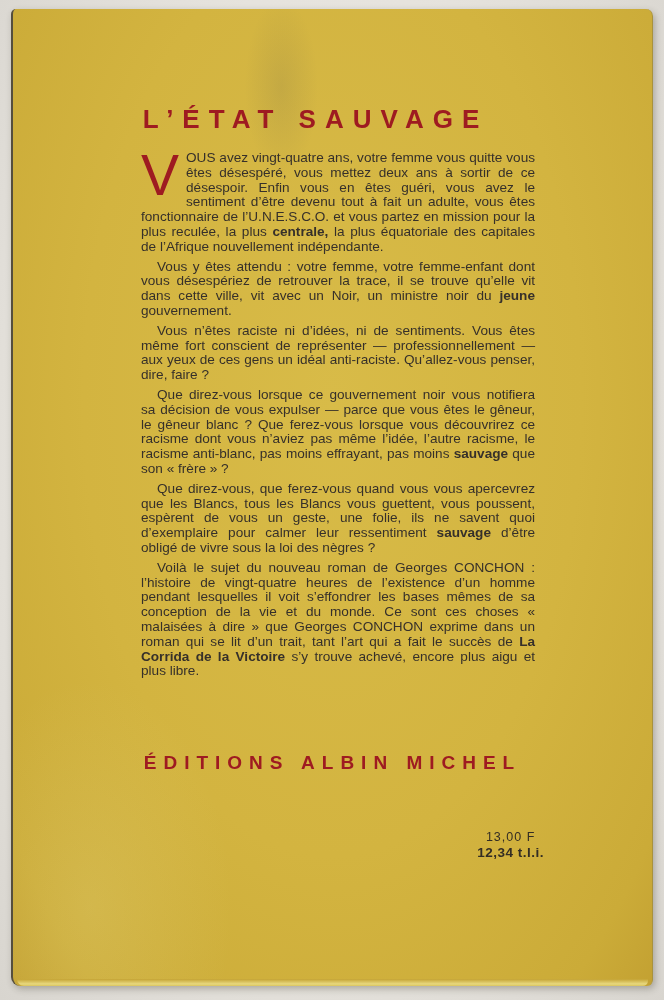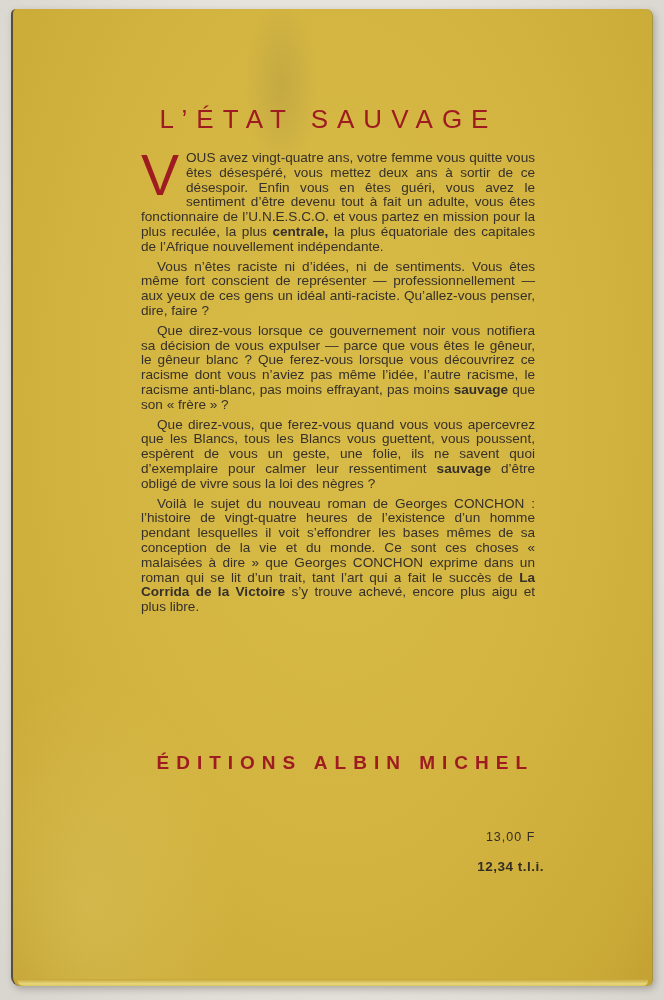--- a/index.html
+++ b/index.html
@@ -18,64 +18,65 @@
     border-right:1px solid #a9923c;
     border-radius:5px 7px 6px 9px;
     box-shadow:2px 3px 7px rgba(50,45,30,.30);
   }
   .book::after{ 
     content:"";position:absolute;left:4px;right:4px;bottom:0;height:7px;
     background:linear-gradient(#c4a334, #e8d87e 70%, #d9c45f);
     border-radius:0 0 6px 8px;
   }
   .page-title{
-    position:absolute;top:95px;left:114px;width:403px;text-align:center;
-    font-size:26px;letter-spacing:9px;font-weight:400;color:#9e1b21;white-space:nowrap;
+    position:absolute;top:95px;left:101px;width:403px;text-align:center;
+    font-size:26px;letter-spacing:9px;font-weight:700;color:#9e1b21;white-space:nowrap;
   }
   .blurb{
     position:absolute;top:142px;left:128px;width:394px;
     color:#36302a;font-size:13.6px;line-height:14.8px;
     text-align:justify;text-justify:inter-word;
   }
   .para{margin:0 0 5px 0;text-indent:16px;}
   .para.first{text-indent:0;}
   .dropcap{
     float:left;color:#9e1b21;font-size:57px;line-height:42px;
     padding:3px 7px 0 0;font-weight:400;
   }
   .b{font-weight:700;}
   .publisher{
-    position:absolute;top:743px;left:118px;width:403px;text-align:right;
+    position:absolute;top:743px;left:118px;width:403px;text-align:center;
     font-size:19px;letter-spacing:7px;font-weight:700;color:#9e1b21;white-space:nowrap;
   }
   .imprint{
     position:absolute;top:828px;left:129px;color:#453e32;
     font-size:8px;letter-spacing:1.5px;line-height:10.5px;font-weight:700;
   }
   .price{
     position:absolute;top:821px;right:108px;text-align:center;color:#332d24;z-index:1;
   }
   .price-main{font-size:12.5px;letter-spacing:1px;}
-  .price-tax{font-size:13.5px;font-weight:700;margin-top:15px;letter-spacing:.5px;}
+  .price-tax{font-size:13.5px;font-weight:700;margin-top:1px;letter-spacing:.5px;}
   .watermark{
     position:absolute;left:292px;top:823px;z-index:5;
     font-size:39px;color:#2b62e6;white-space:nowrap;letter-spacing:0;
   }
 </style>
 </head>
 <body>
 
 <div class="canvas">
 
   <div class="book">
 
     <div class="page-title">L’ÉTAT SAUVAGE</div>
 
     <div class="blurb">
         <p class="para first"><span class="dropcap">V</span><span>OUS avez vingt-quatre ans, votre femme vous quitte vous êtes désespéré, vous mettez deux ans à sortir de ce désespoir. Enfin vous en êtes guéri, vous avez le sentiment d’être devenu tout à fait un adulte, vous êtes fonctionnaire de l’U.N.E.S.C.O. et vous partez en mission pour la plus reculée, la plus </span><span class="b">centrale,</span><span> la plus équatoriale des capitales de l’Afrique nouvellement indépendante.</span></p>
+        <p class="para"><span>Vous y êtes attendu : votre femme, votre femme-enfant dont vous désespériez de retrouver la trace, il se trouve qu’elle vit dans cette ville, vit avec un Noir, un ministre noir du </span><span class="b">jeune</span><span> gouvernement.</span></p>
         <p class="para"><span>Vous n’êtes raciste ni d’idées, ni de sentiments. Vous êtes même fort conscient de représenter — professionnellement — aux yeux de ces gens un idéal anti-raciste. Qu’allez-vous penser, dire, faire ?</span></p>
         <p class="para"><span>Que direz-vous lorsque ce gouvernement noir vous notifiera sa décision de vous expulser — parce que vous êtes le gêneur, le gêneur blanc ? Que ferez-vous lorsque vous découvrirez ce racisme dont vous n’aviez pas même l’idée, l’autre racisme, le racisme anti-blanc, pas moins effrayant, pas moins </span><span class="b">sauvage</span><span> que son « frère » ?</span></p>
         <p class="para"><span>Que direz-vous, que ferez-vous quand vous vous apercevrez que les Blancs, tous les Blancs vous guettent, vous poussent, espèrent de vous un geste, une folie, ils ne savent quoi d’exemplaire pour calmer leur ressentiment </span><span class="b">sauvage</span><span> d’être obligé de vivre sous la loi des nègres ?</span></p>
         <p class="para"><span>Voilà le sujet du nouveau roman de Georges CONCHON : l’histoire de vingt-quatre heures de l’existence d’un homme pendant lesquelles il voit s’effondrer les bases mêmes de sa conception de la vie et du monde. Ce sont ces choses « malaisées à dire » que Georges CONCHON exprime dans un roman qui se lit d’un trait, tant l’art qui a fait le succès de </span><span class="b">La Corrida de la Victoire</span><span> s’y trouve achevé, encore plus aigu et plus libre.</span></p>
       </div>
 
     <div class="publisher">ÉDITIONS ALBIN MICHEL</div>
 
 
     <div class="price">

